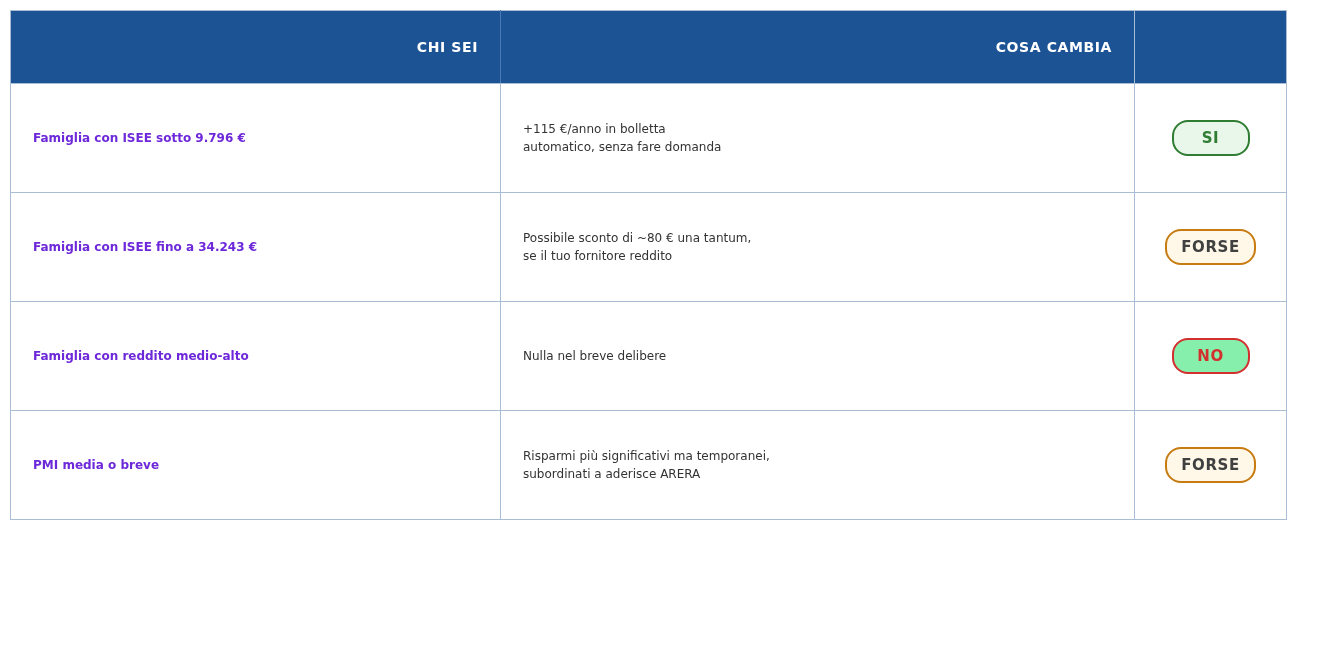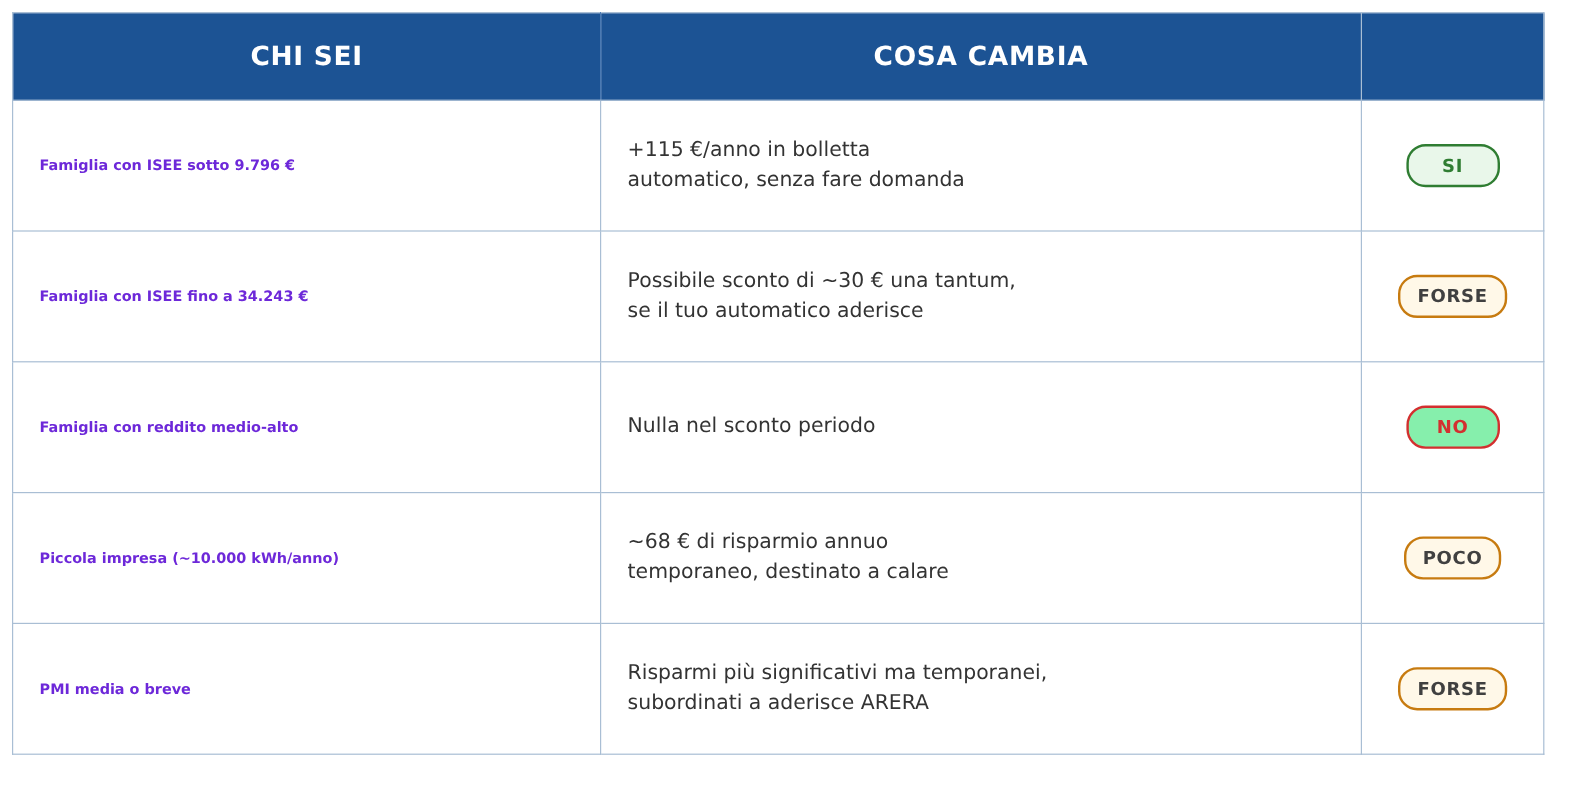--- a/index.html
+++ b/index.html
@@ -30,24 +30,24 @@
     vertical-align: middle;
   }
   
   col.c-who   { width: 490px; }
   col.c-what  { width: 634px; }
   col.c-badge { width: 152px; }
 
   thead th {
     background: #1c5394;
     color: #ffffff;
-    font-size: 22px;
+    font-size: 14px;
     font-weight: bold;
     letter-spacing: 0.6px;
-    text-align: center;
+    text-align: right;
     height: 72px;
     padding: 0 22px;
     border-color: #1c5394;
     margin-top: 44px;
   }
   thead th.badge-head {
     border-left: 1px solid #4b7ab3;
   }
   thead th.who-head {
     border-right: 1px solid #4b7ab3;
@@ -60,21 +60,21 @@
   }
   tbody td.who {
     color: #6d28d9;
     font-size: 12px;
     font-weight: bold;
     line-height: 1.35;
     margin-top: 47px;
   }
   tbody td.what {
     color: #333333;
-    font-size: 17px;
+    font-size: 12px;
     line-height: 1.5;
   }
   tbody td.badge-cell {
     text-align: center;
     padding: 0 10px;
   }
   .badge {
     display: inline-block;
     min-width: 78px;
     padding: 7px 14px;
@@ -127,45 +127,35 @@
           <span class="line2">+115 €/anno in bolletta</span>
           <span class="line2">automatico, senza fare domanda</span>
         </td>
         <td class="badge-cell">
           <span class="badge si">SI</span>
         </td>
       </tr>
       <tr>
         <td class="who">Famiglia con ISEE fino a 34.243 €</td>
         <td class="what">
-          <span class="line2">Possibile sconto di ~30 € una tantum,</span>
-          <span class="line2">se il tuo automatico aderisce</span>
+          <span class="line2">Possibile sconto di ~80 € una tantum,</span>
+          <span class="line2">se il tuo fornitore reddito</span>
         </td>
         <td class="badge-cell">
           <span class="badge forse">FORSE</span>
         </td>
       </tr>
       <tr>
         <td class="who">Famiglia con reddito medio-alto</td>
         <td class="what">
-          <span class="line2">Nulla nel sconto periodo</span>
+          <span class="line2">Nulla nel breve delibere</span>
           <span class="line2"></span>
         </td>
         <td class="badge-cell">
           <span class="badge no">NO</span>
-        </td>
-      </tr>
-      <tr>
-        <td class="who">Piccola impresa (~10.000 kWh/anno)</td>
-        <td class="what">
-          <span class="line2">~68 € di risparmio annuo</span>
-          <span class="line2">temporaneo, destinato a calare</span>
-        </td>
-        <td class="badge-cell">
-          <span class="badge poco">POCO</span>
         </td>
       </tr>
       <tr>
         <td class="who">PMI media o breve</td>
         <td class="what">
           <span class="line2">Risparmi più significativi ma temporanei,</span>
           <span class="line2">subordinati a aderisce ARERA</span>
         </td>
         <td class="badge-cell">
           <span class="badge forse">FORSE</span>

